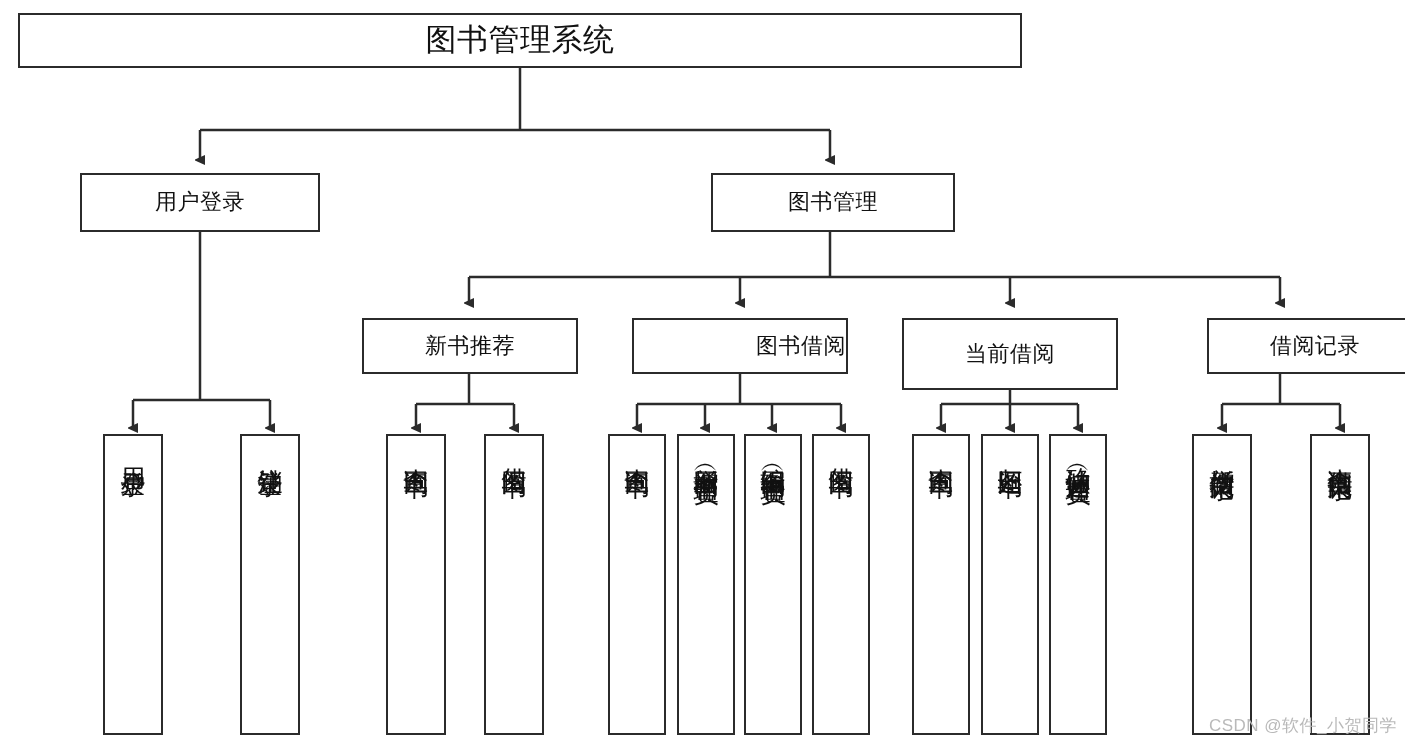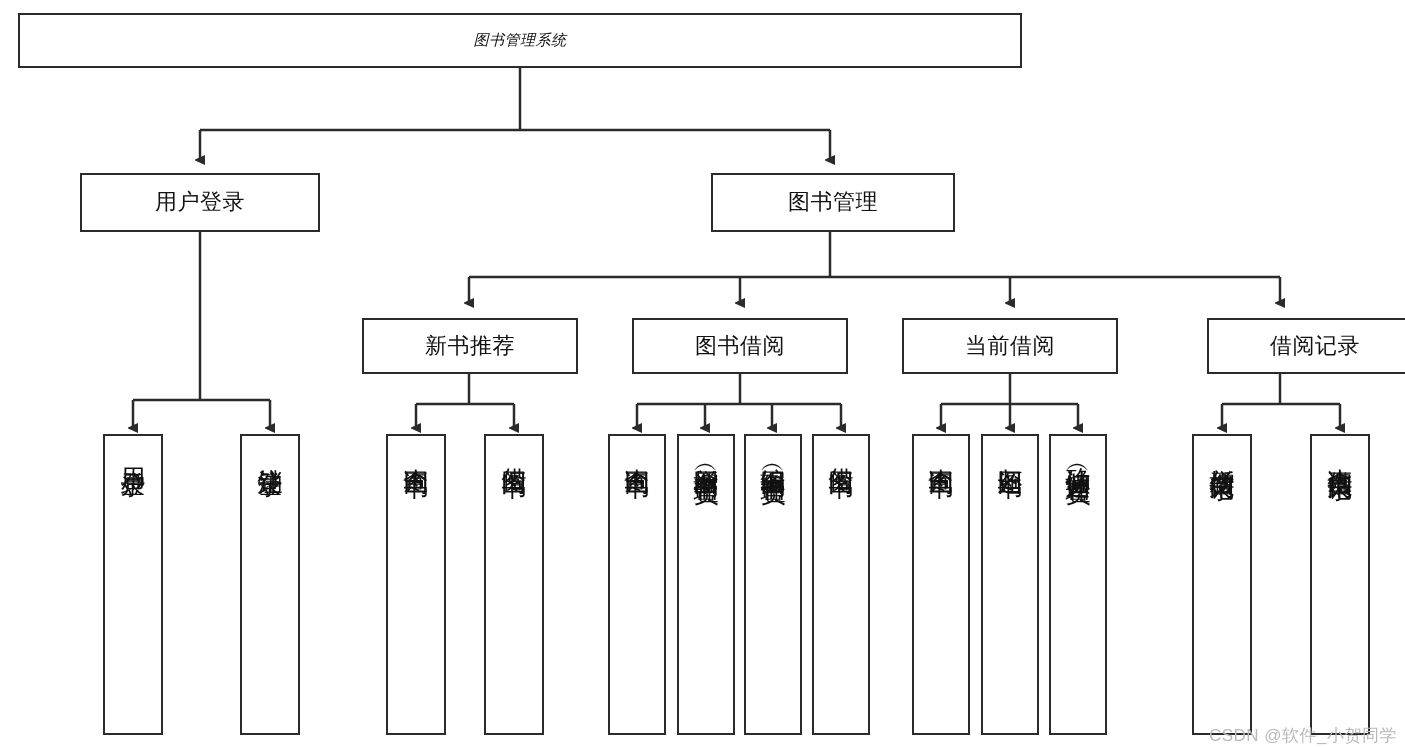--- a/index.html
+++ b/index.html
@@ -40,41 +40,40 @@
     text-align: center;
     line-height: 1.12;
     letter-spacing: 0.5px;
   }
   
   .node.horiz .label {
     font-size: 22px;
     writing-mode: horizontal-tb;
   }
   .node.root .label {
-    font-size: 15px;
-    font-style: italic;
+    font-size: 31px;
   }
   
   .node.vert {
     align-items: flex-start;
     justify-content: center;
     padding-top: 12px;
   }
   .node.vert .label {
     writing-mode: vertical-rl;
     text-orientation: upright;
     font-size: 25px;
     line-height: 1.0;
     letter-spacing: 2px;
     white-space: nowrap;
   }
   #watermark {
     position: absolute;
     right: 8px;
-    bottom: 0;
+    bottom: 10px;
     font-size: 17px;
     color: #b9b9b9;
     letter-spacing: 0.5px;
     white-space: nowrap;
     user-select: none;
   }
 </style>
 </head>
 <body>
 
@@ -137,24 +136,24 @@
   <div class="node horiz" style="left:80px; top:173px; width:240px; height:59px;">
     <span class="label">用户登录</span>
   </div>
   <div class="node horiz" style="left:711px; top:173px; width:244px; height:59px;">
     <span class="label">图书管理</span>
   </div>
 
   <div class="node horiz" style="left:362px; top:318px; width:216px; height:56px;">
     <span class="label">新书推荐</span>
   </div>
-  <div class="node horiz" style="left:632px; top:318px; width:216px; height:56px;">
+  <div class="node horiz" style="left:632px; top:318px; width:216px; height:56px;justify-content:flex-end;">
     <span class="label">图书借阅</span>
   </div>
-  <div class="node horiz" style="left:902px; top:318px; width:216px; height:56px;">
+  <div class="node horiz" style="left:902px; top:318px; width:216px; height:72px;">
     <span class="label">当前借阅</span>
   </div>
   <div class="node horiz" style="left:1207px; top:318px; width:216px; height:56px;">
     <span class="label">借阅记录</span>
   </div>
 
   <div class="node vert" style="left:103px; top:434px; width:60px; height:301px;">
     <span class="label">用户登录</span>
   </div>
   <div class="node vert" style="left:240px; top:434px; width:60px; height:301px;">

